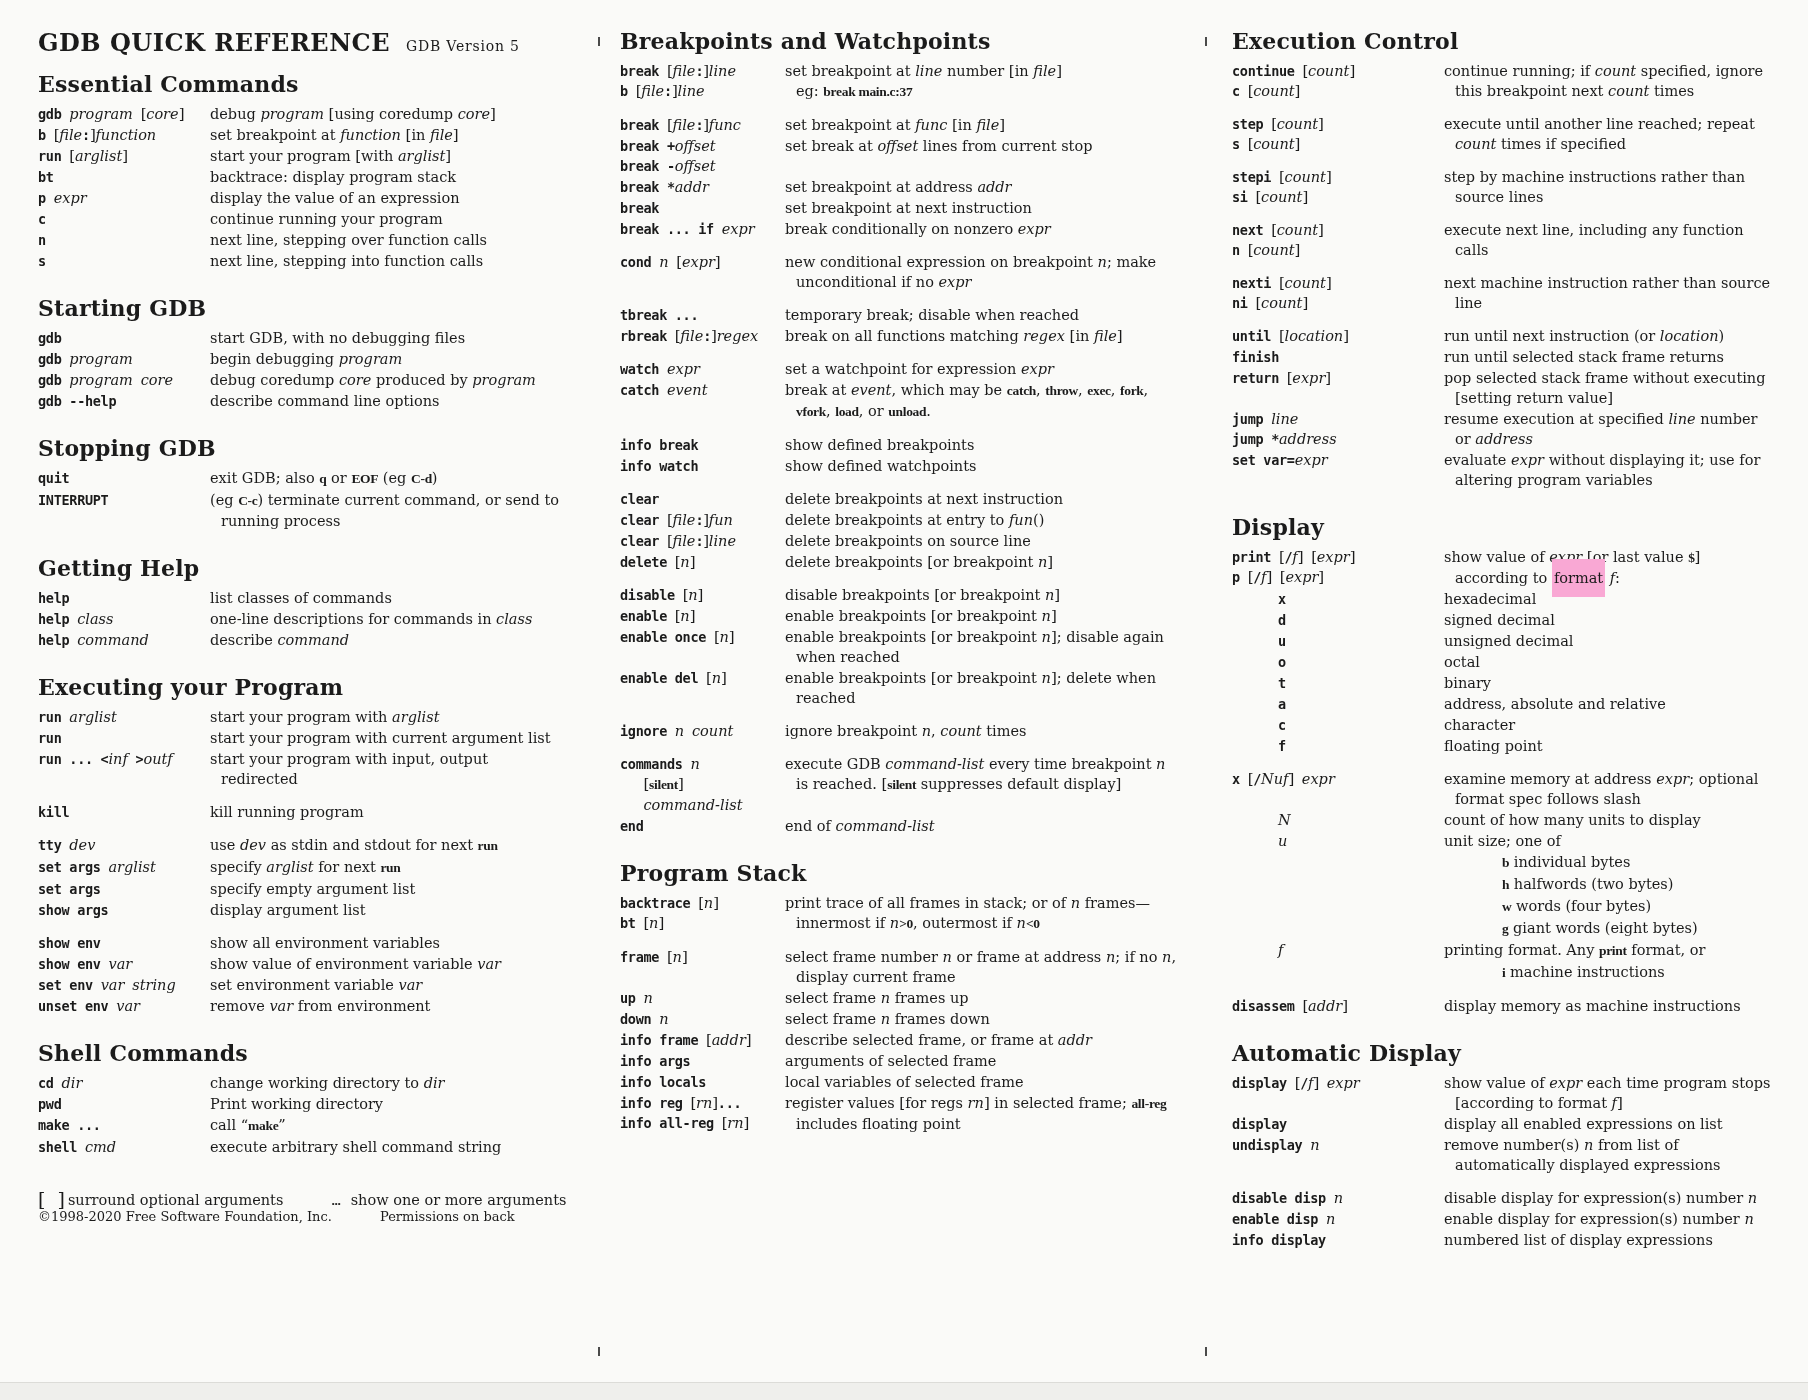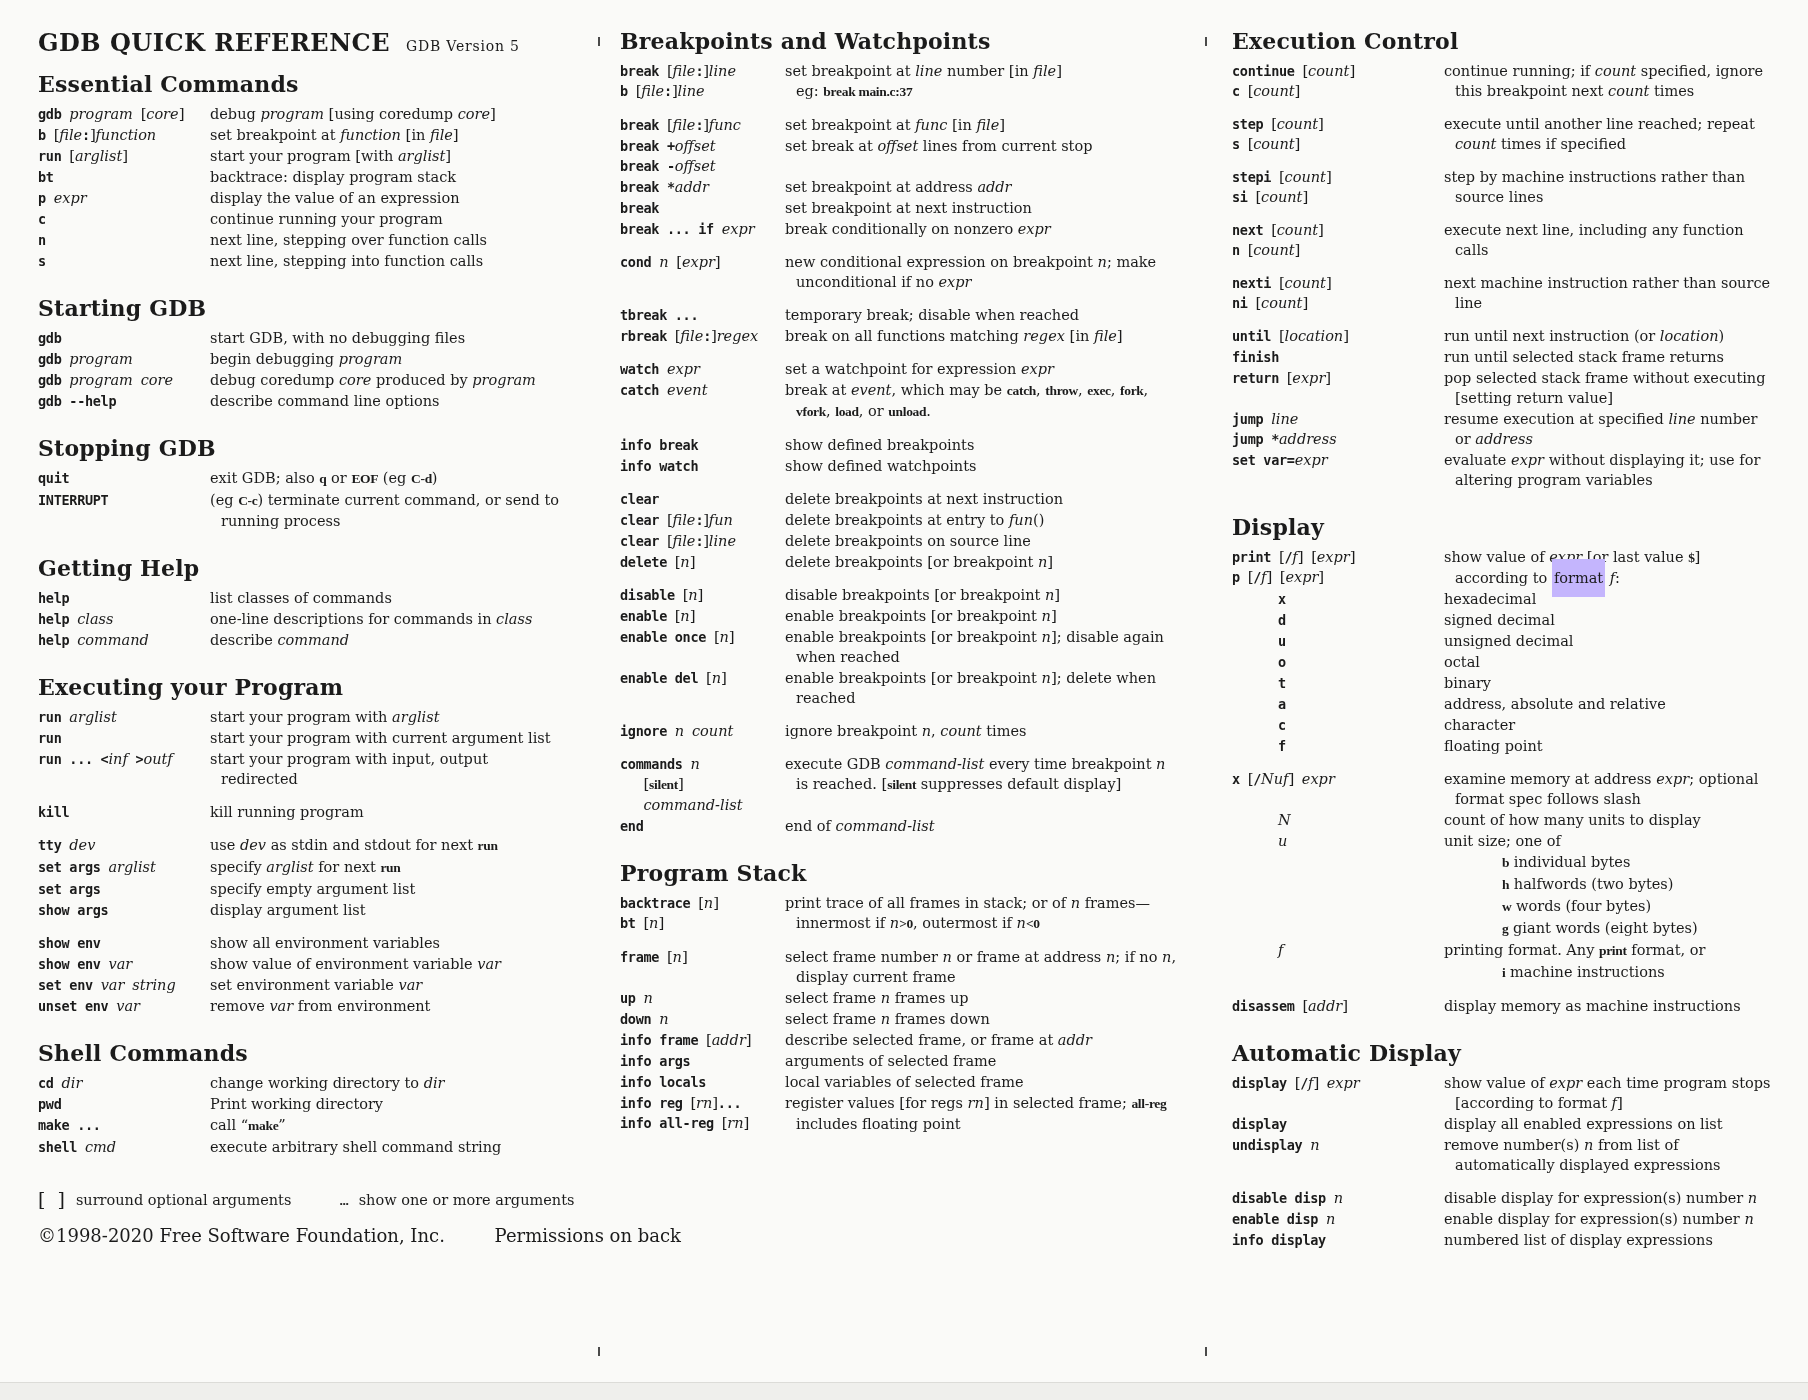--- a/index.html
+++ b/index.html
@@ -27,27 +27,27 @@
        font-size:13.5px;letter-spacing:-.3px;padding-right:6px}
   .col0 .cmd{width:172px}
   .col1 .cmd{width:165px}
   .col2 .cmd{width:212px}
   .cmd.ind{padding-left:46px}
   .desc{flex:1;min-width:0;padding-left:11px;text-indent:-11px}
   .desc.pad{padding-left:58px;text-indent:0}
   .tt{font-family:Liberation Serif, serif;font-weight:700;font-size:13.5px;letter-spacing:-.3px}
   .it{font-family:"DejaVu Serif", serif;font-style:italic;font-weight:400;font-size:14.5px;letter-spacing:0}
   .cmd .bk,.desc .bk{font-family:"DejaVu Serif", serif;font-weight:400;font-style:normal;font-size:15px}
-  .hl{background:#c4b5fd;padding:11px 2px}
+  .hl{background:#f9a8d4;padding:11px 2px}
   .legend{display:flex;align-items:baseline;margin-top:30px;font-size:14.5px;white-space:nowrap}
   .legend-bk{font-size:19px;letter-spacing:3px;position:relative;top:1px}
-  .legend-t1{margin-left:8px}
+  .legend-t1{margin-left:0}
   .legend-dots{margin-left:48px}
   .legend-t2{margin-left:10px}
-  .copyright{margin-top:16px;font-size:18px;white-space:nowrap}
+  .copyright{font-size:13px;white-space:nowrap}
   .permissions{margin-left:44px}
   .fold{position:absolute;width:2px;height:9px;background:#4a4a4a}
   .page-edge{position:absolute;left:0;right:0;top:1382px;bottom:0;background:#efefec;border-top:1px solid #dcdcd8}
 </style>
 </head>
 <body>
 
 <div class="page">
 
   <div class="col col0">

